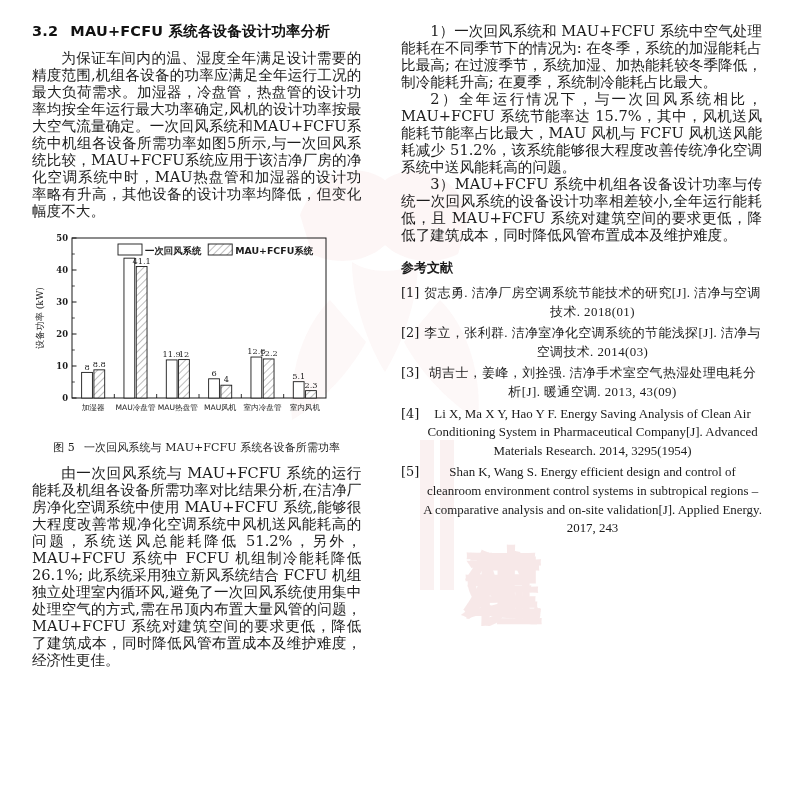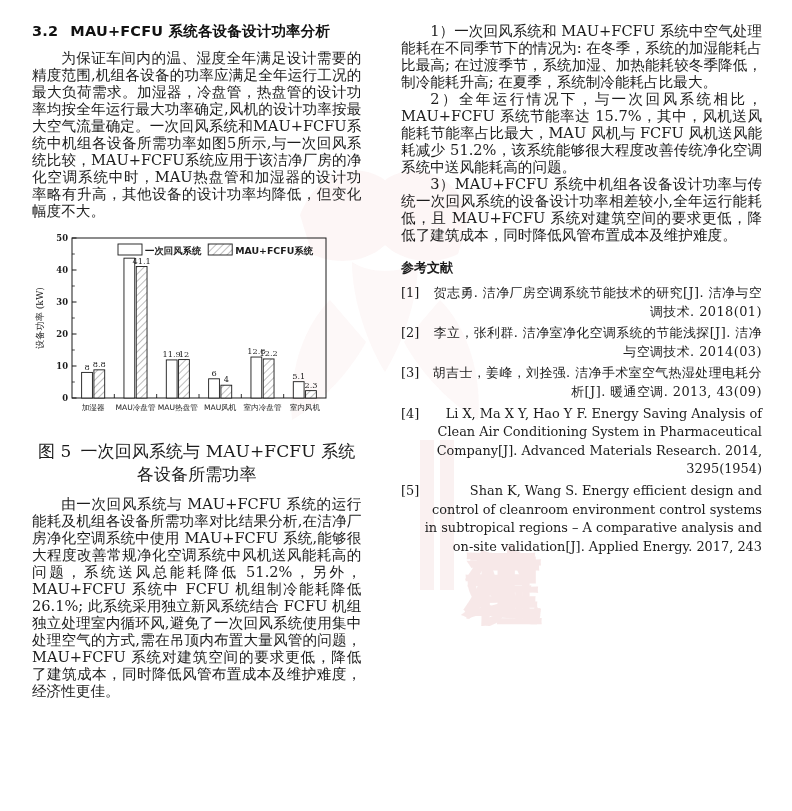--- a/index.html
+++ b/index.html
@@ -65,21 +65,21 @@
     color: #1c1c1c;
   }
 
   
   figure.chart-figure {
     margin: 11px 0 0 0;
     padding: 0;
   }
   .figcap {
     margin: 5px 0 0 0;
-    font-size: 17px;
+    font-size: 11px;
     text-align: center;
     letter-spacing: 0.1px;
   }
   .figcap .cap-num { margin-right: 9px; }
 
   svg.chart { display: block; }
 
   
   .ref-head {
     font-family: "DejaVu Sans", "Liberation Sans", sans-serif;
@@ -92,21 +92,22 @@
     font-size: 12.9px;
     line-height: 18.6px;
     margin-bottom: 3px;
   }
   .ref-tag {
     flex: 0 0 auto;
     width: 22px;
   }
   .ref-body {
     flex: 1 1 auto;
-    text-align: right;
+    text-align: center;
+    font-family: Liberation Serif, serif;
   }
   .ref-item.cjk .ref-body { letter-spacing: 0.45px; }
 
   .spacer-after-p { height: 9px; }
 </style>
 </head>
 <body>
 
 <svg id="watermark" viewBox="0 0 792 811" xmlns="http://www.w3.org/2000/svg">
   <g opacity="0.55">

